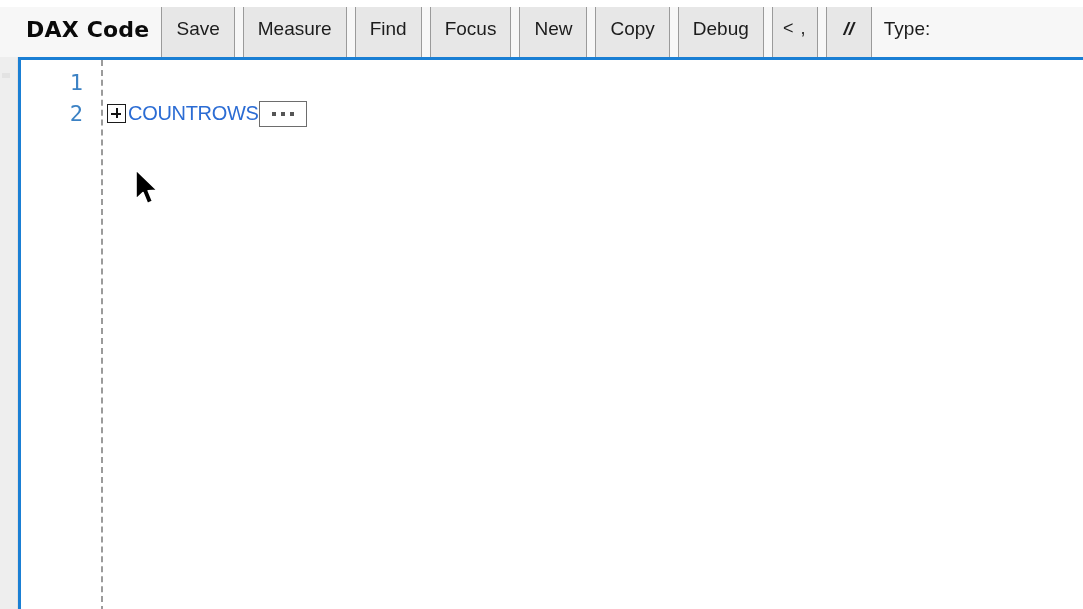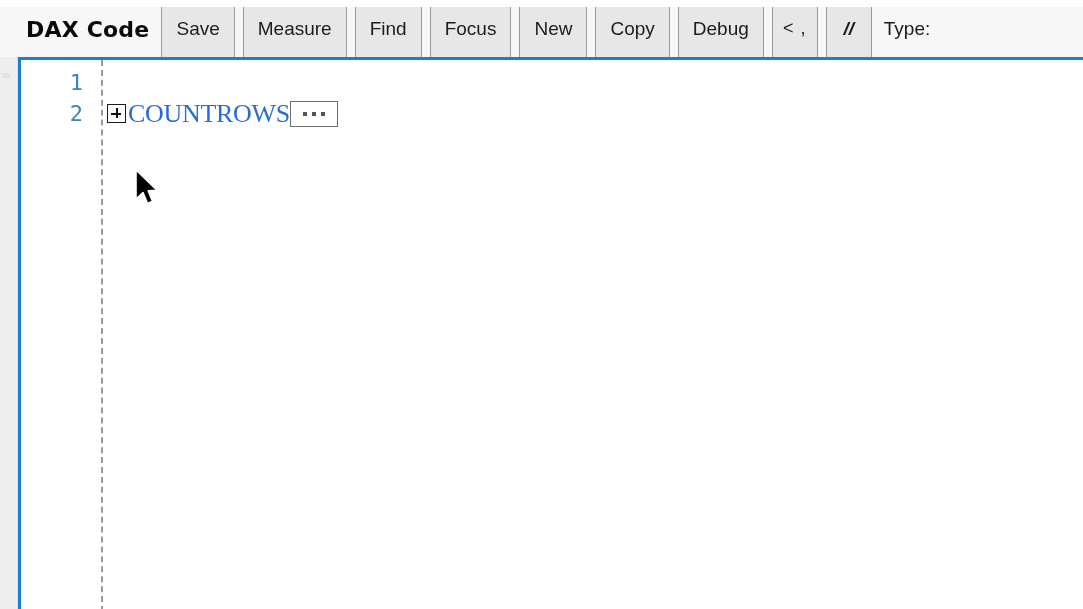--- a/index.html
+++ b/index.html
@@ -251,22 +251,22 @@
   }
   .fold-box::after {
     left: 7.5px;
     top: 3px;
     width: 2px;
     height: 10px;
   }
 
   .fn-name {
     color: #2b6cd4;
-    font-family: Liberation Serif, serif;
-    font-size: 26px;
+    font-family: Liberation Sans, sans-serif;
+    font-size: 20px;
     letter-spacing: -0.3px;
     white-space: pre;
   }
 
   .ellipsis-box {
     display: inline-flex;
     align-items: center;
     justify-content: center;
     gap: 5px;
     width: 48px;

